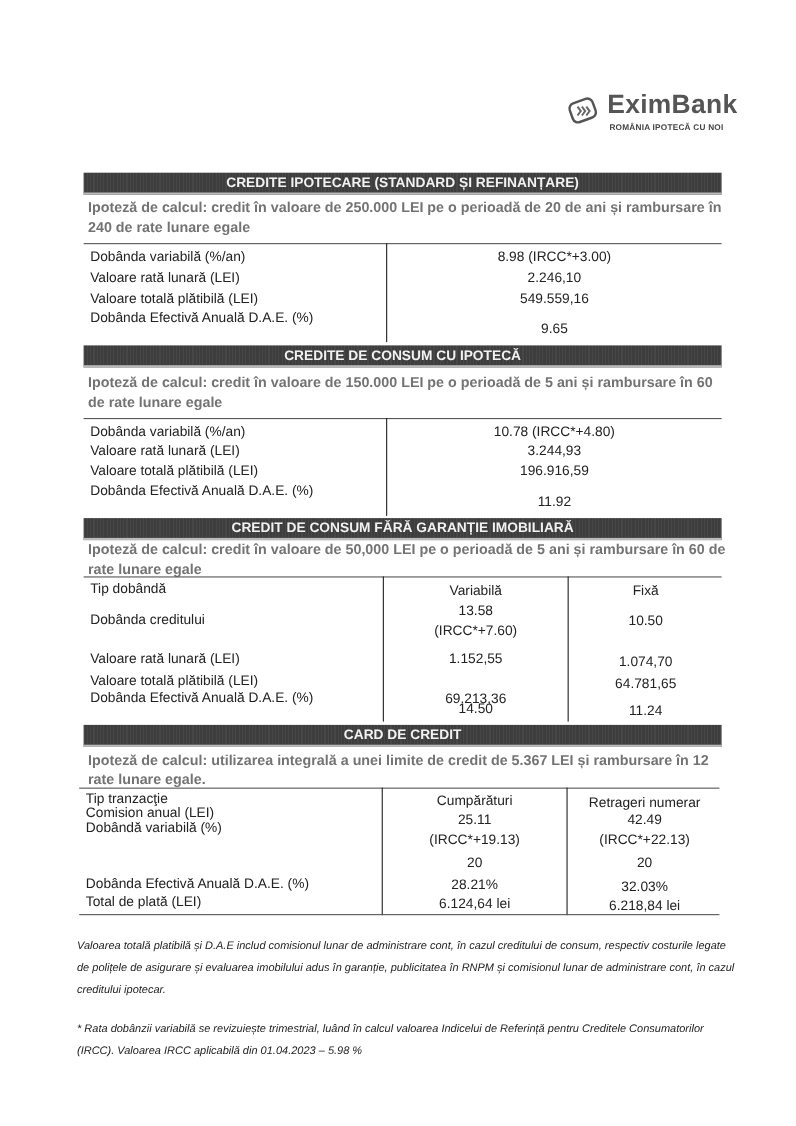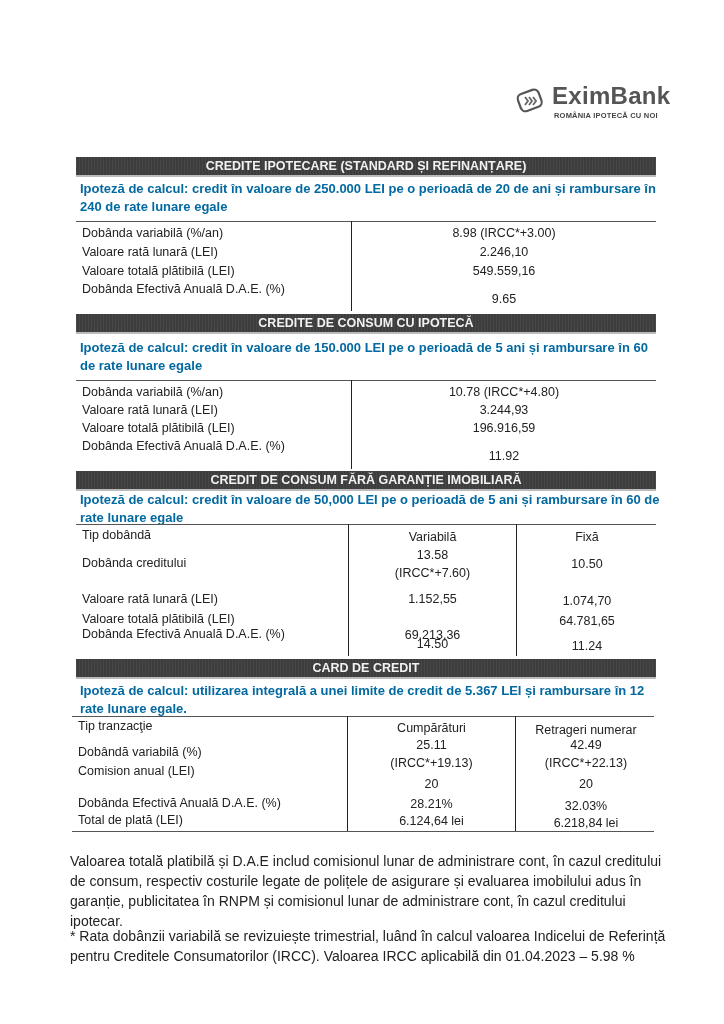--- a/index.html
+++ b/index.html
@@ -13,27 +13,27 @@
   .logo-name { position: absolute; left: 36px; top: 2px; font-size: 24px; font-weight: bold;
                color: #555; letter-spacing: 0.3px; white-space: nowrap; }
   .logo-tagline { position: absolute; left: 38px; top: 31px; font-size: 7.5px; font-weight: bold;
                   color: #444; white-space: nowrap; letter-spacing: 0.2px; }
 
   .section-bar { position: absolute; left: 76px; width: 580px; height: 18px; background: #3d3d3d;
                  background-image: repeating-linear-gradient(90deg, rgba(255,255,255,0.05) 0 1px, transparent 1px 3px);
                  color: #f2f2f2; font-size: 12.5px; font-weight: bold; text-align: center; line-height: 18px;
                  border-bottom: 2px solid #bbb; }
   .hypothesis { position: absolute; left: 80px; width: 580px; font-size: 13px; font-weight: bold;
-                line-height: 18px; color: #0369a1; }
+                line-height: 18px; color: #737373; }
   .hline { position: absolute; height: 1px; background: #555; }
   .vline { position: absolute; width: 1px; background: #222; }
   .cell { position: absolute; font-size: 12.5px; line-height: 16px; color: #222; white-space: nowrap; }
   .lbl { left: 82px; }
   .center { text-align: center; }
-  .note { position: absolute; left: 70px; width: 600px; font-size: 14px; line-height: 20px; color: #222; }
+  .note { position: absolute; left: 70px; width: 600px; font-size: 10px; line-height: 20px; color: #222; font-style: italic; }
 </style>
 </head>
 <body>
 
 <div class="page-title">
 </div>
 
 <div class="logo">
   <svg class="logo-mark" viewBox="0 0 30 30">
     <rect x="3" y="5" width="22" height="18" rx="5" ry="5" transform="rotate(-20 15 15)" fill="none" stroke="#555" stroke-width="2.2"></rect>
@@ -112,21 +112,21 @@
   <div class="cell lbl" style="top:718px; left:78px;">Tip tranzacţie</div>
   <div class="cell center" style="left:348px; width:167px; top:720px;">Cumpărături</div>
   <div class="cell center" style="left:516px; width:140px; top:722px;">Retrageri numerar</div>
 
   <div class="cell lbl" style="top:744px; left:78px;">Dobândă variabilă  (%)</div>
   <div class="cell center" style="left:348px; width:167px; top:737px;">25.11</div>
   <div class="cell center" style="left:348px; width:167px; top:755px;">(IRCC*+19.13)</div>
   <div class="cell center" style="left:516px; width:140px; top:737px;">42.49</div>
   <div class="cell center" style="left:516px; width:140px; top:755px;">(IRCC*+22.13)</div>
 
-  <div class="cell lbl" style="top:763px; left:78px;">Comision anual (LEI)</div>
+  <div class="cell lbl" style="top:731px; left:78px;">Comision anual (LEI)</div>
   <div class="cell center" style="left:348px; width:167px; top:776px;">20</div>
   <div class="cell center" style="left:516px; width:140px; top:776px;">20</div>
 
   <div class="cell lbl" style="top:795px; left:78px;">Dobânda Efectivă Anuală D.A.E. (%)</div>
   <div class="cell center" style="left:348px; width:167px; top:796px;">28.21%</div>
   <div class="cell center" style="left:516px; width:140px; top:798px;">32.03%</div>
 
   <div class="cell lbl" style="top:812px; left:78px;">Total de plată (LEI)</div>
   <div class="cell center" style="left:348px; width:167px; top:813px;">6.124,64 lei</div>
   <div class="cell center" style="left:516px; width:140px; top:815px;">6.218,84 lei</div>

